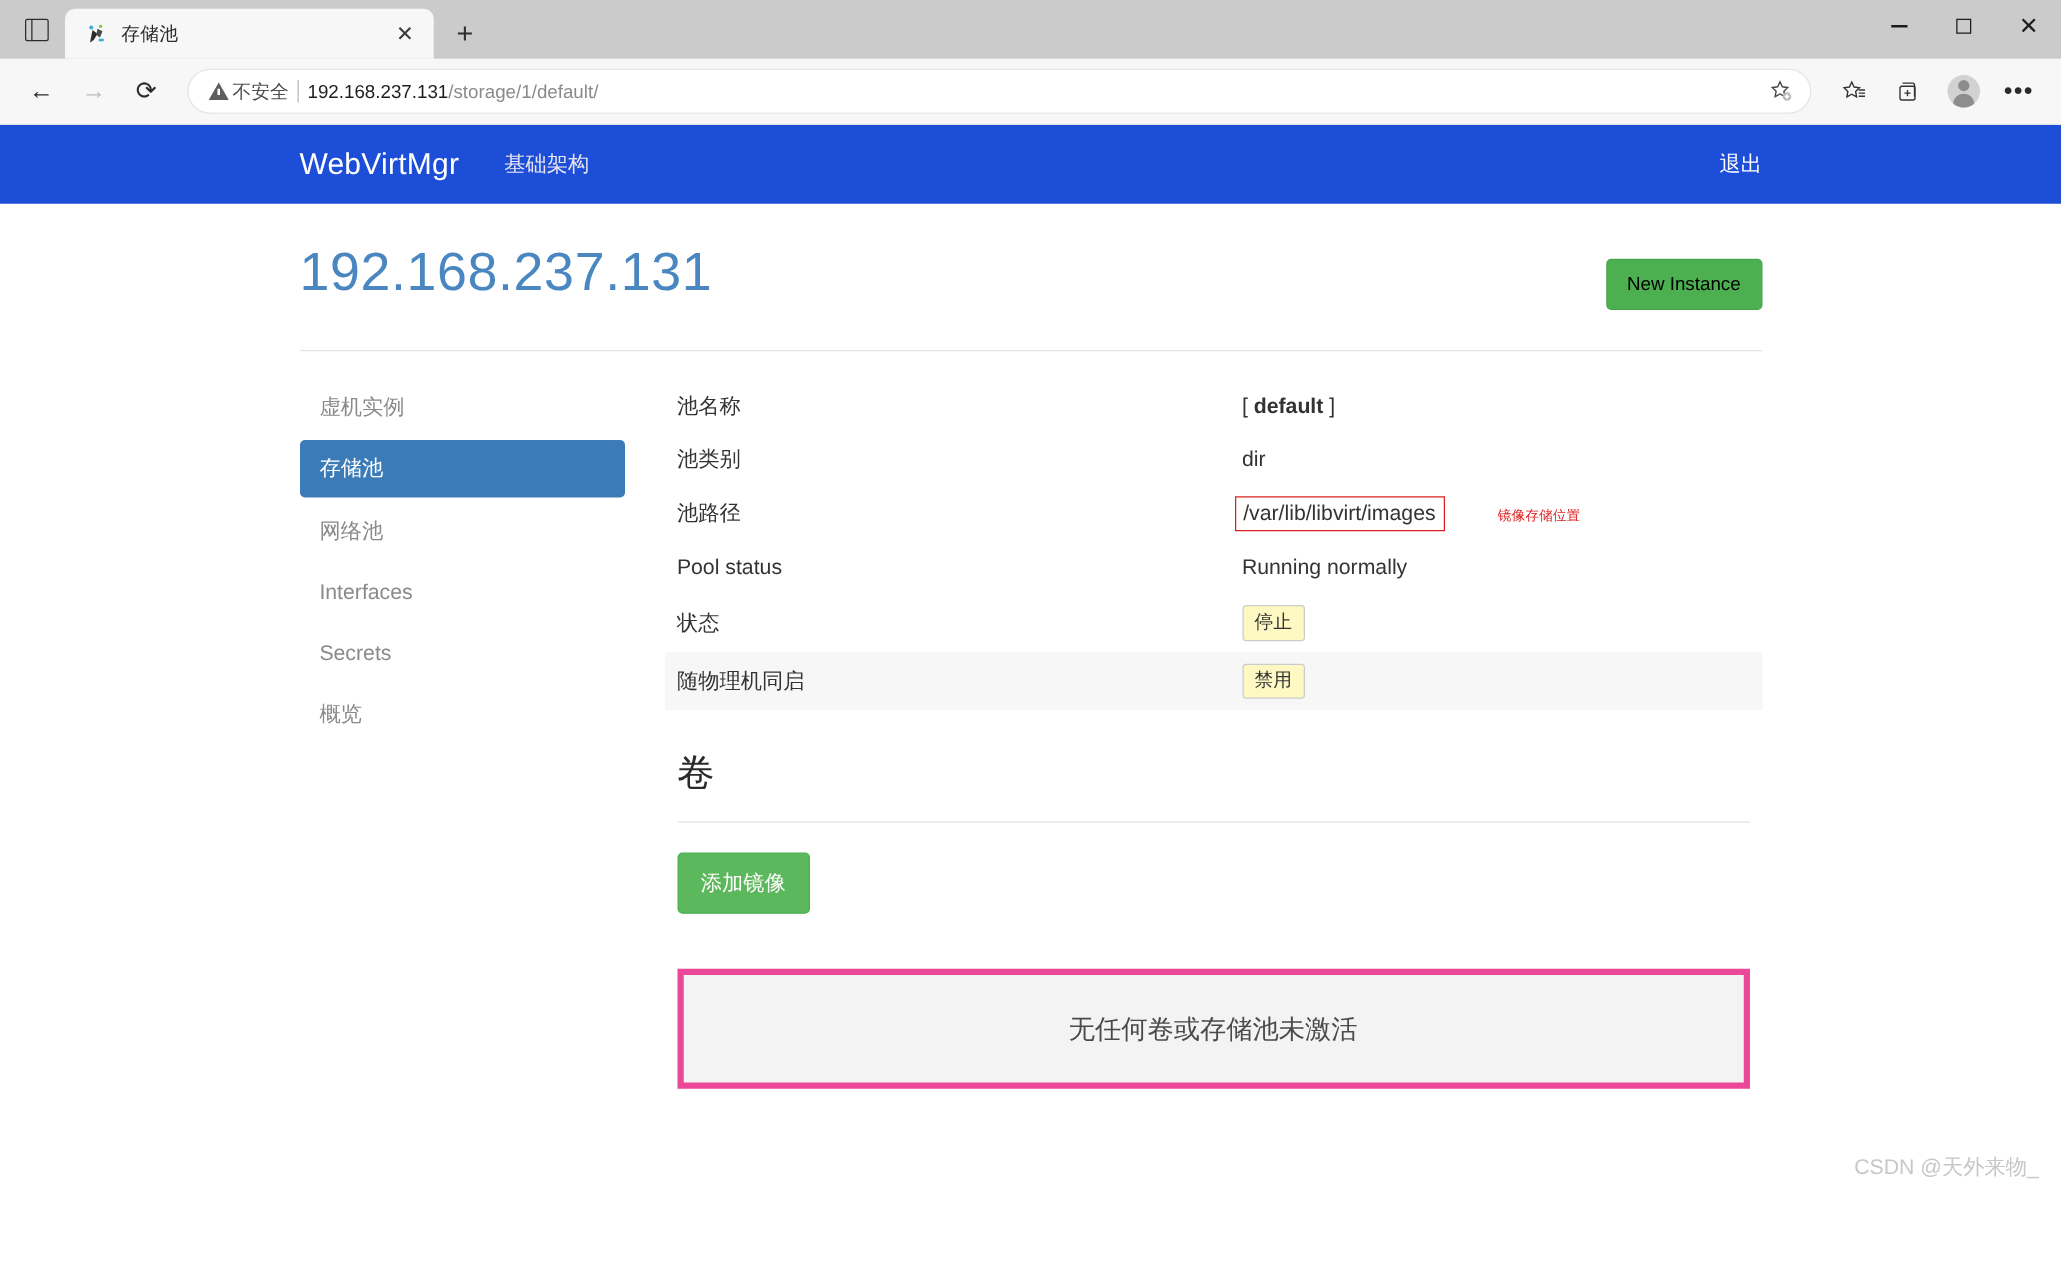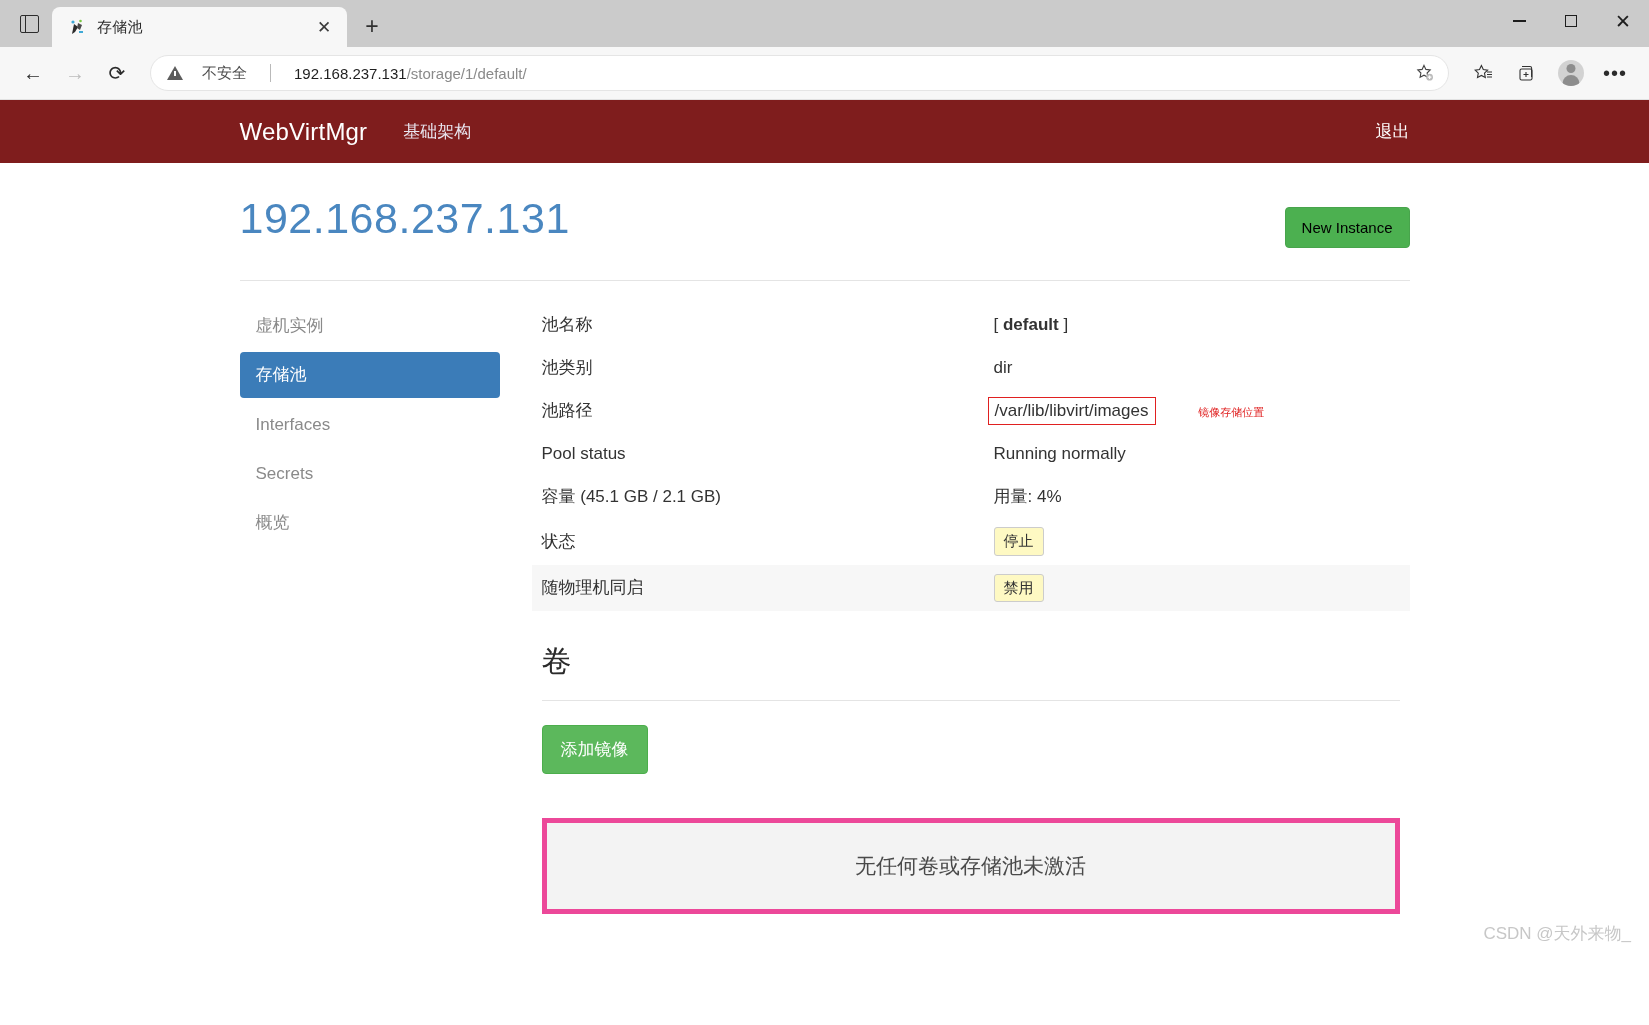--- a/index.html
+++ b/index.html
@@ -52,21 +52,21 @@
     height: 53px; background: #f7f7f7; display: flex; align-items: center; padding: 0 14px; gap: 4px;
     flex: none; border-bottom: 1px solid #e2e2e2;
   }
   .nav-btn {
     width: 38px; height: 38px; border-radius: 5px; display:flex; align-items:center; justify-content:center;
     color: #2b2b2b; font-size: 20px; line-height: 1;
   }
   .nav-btn.disabled { color: #bdbdbd; }
   .omnibox {
     flex: 1; height: 36px; background: #ffffff; border-radius: 18px; margin: 0 10px;
-    display: flex; align-items: center; padding: 0 8px 0 16px; gap: 19px;
+    display: flex; align-items: center; padding: 0 8px 0 16px; gap: 3px;
     border: 1px solid #e5e5e5;
   }
   .warn-tri {
     width: 0; height: 0; border-left: 8px solid transparent; border-right: 8px solid transparent;
     border-bottom: 14px solid #5d5d5d; position: relative; flex:none;
   }
   .warn-tri::after {
     content:""; position:absolute; left:-1.2px; top:5px; width:2.4px; height:5px; background:#fff;
   }
   .omni-warn { font-size: 15px; color: #4f4f4f; white-space: nowrap; }
@@ -77,21 +77,21 @@
   .tb-icon { width: 40px; height: 38px; display:flex; align-items:center; justify-content:center; }
   .avatar-ic { width: 26px; height: 26px; border-radius: 50%; background: #d2d2d2; position: relative; overflow:hidden; }
   .avatar-ic::before { content:""; position:absolute; left:50%; top:4px; width:9px; height:9px; border-radius:50%; background:#8d8d8d; transform:translateX(-50%); }
   .avatar-ic::after { content:""; position:absolute; left:50%; top:15px; width:17px; height:13px; border-radius:9px 9px 0 0; background:#8d8d8d; transform:translateX(-50%); }
   .dots { font-size: 20px; color:#2b2b2b; letter-spacing:1px; line-height:1; }
 
   
   .viewport { flex: 1; background: #fff; overflow: hidden; position: relative; }
 
   .navbar {
-    height: 63px; background: #7f1d1d; display: flex; align-items: center;
+    height: 63px; background: #1d4ed8; display: flex; align-items: center;
     padding: 0 0 0 0; position: relative;
   }
   .navbar-inner { width: 1170px; margin: 0 auto; display: flex; align-items: center; height: 100%; position: relative; }
   .brand { color: #ffffff; font-size: 24px; letter-spacing: .2px; }
   .nav-link { color: #e9e5ef; font-size: 17px; margin-left: 36px; }
   .nav-right { position: absolute; right: 0; top: 0; height: 100%; display: flex; align-items: center; }
   .nav-logout { color: #ffffff; font-size: 17px; }
 
   .container { width: 1170px; margin: 0 auto; position: relative; padding-top: 32px; }
 
@@ -238,20 +238,21 @@
         <div class="btn btn-green">New Instance</div>
       </div>
 
       <hr class="hr-main">
 
       <div class="body-row">
 
         <div class="side">
           <div class="side-item">虚机实例</div>
           <div class="side-item active">存储池</div>
+          <div class="side-item">网络池</div>
           <div class="side-item">Interfaces</div>
           <div class="side-item">Secrets</div>
           <div class="side-item">概览</div>
         </div>
 
         <div class="main">
 
           <table class="info-table">
             <tbody>
               <tr>
@@ -267,24 +268,20 @@
                 <td class="v">
                   <span class="boxed">/var/lib/libvirt/images</span>
                   <span class="annot">镜像存储位置</span>
                 </td>
               </tr>
               <tr>
                 <td class="k">Pool status</td>
                 <td class="v">Running normally</td>
               </tr>
               <tr>
-                <td class="k">容量 (45.1 GB / 2.1 GB)</td>
-                <td class="v">用量: 4%</td>
-              </tr>
-              <tr>
                 <td class="k">状态</td>
                 <td class="v"><span class="mini-btn">停止</span></td>
               </tr>
               <tr class="striped">
                 <td class="k">随物理机同启</td>
                 <td class="v"><span class="mini-btn">禁用</span></td>
               </tr>
             </tbody>
           </table>
 

